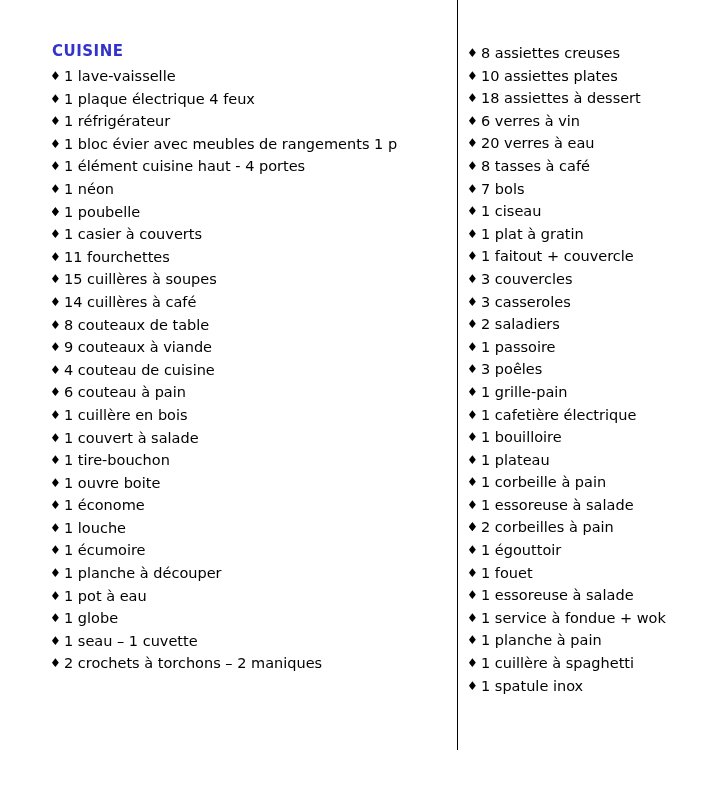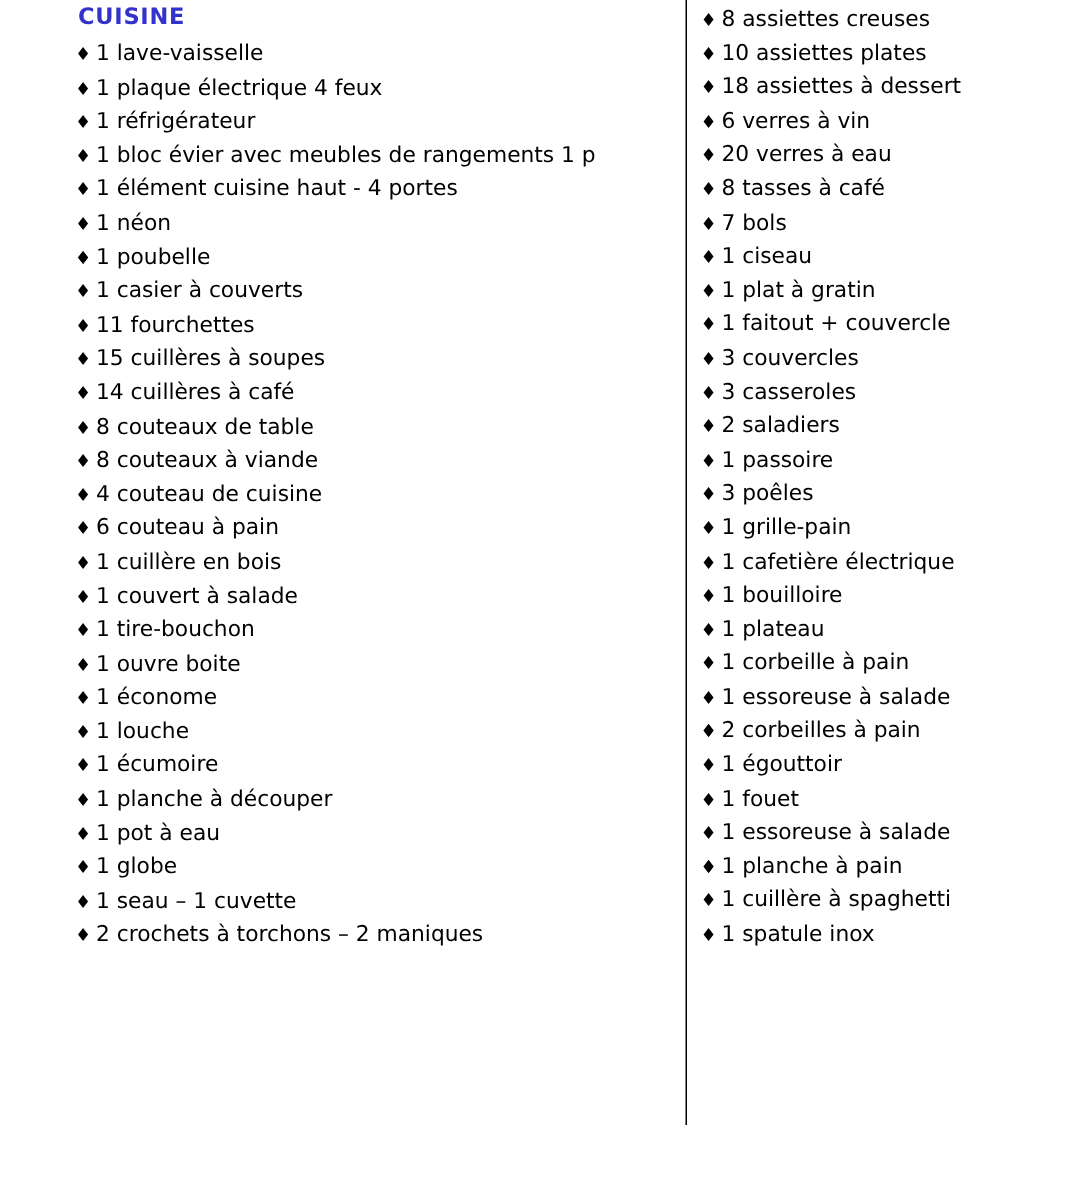--- a/index.html
+++ b/index.html
@@ -21,20 +21,21 @@
     height: 800px;
     box-sizing: border-box;
   }
   .columns {
     display: flex;
     flex-direction: row;
     align-items: flex-start;
   }
   .col {
     box-sizing: border-box;
+    margin-top: 40px;
   }
   .col-left {
     width: 455px;
     padding-left: 50px;
     padding-top: 2px;
   }
   .col-right {
     width: 256px;
     padding-left: 12px;
     padding-top: 2px;
@@ -98,21 +99,21 @@
           <li><span class="bullet">♦</span><span>1 bloc évier avec meubles de rangements 1 p</span></li>
           <li><span class="bullet">♦</span><span>1 élément cuisine haut  -  4 portes</span></li>
           <li><span class="bullet">♦</span><span>1 néon</span></li>
           <li><span class="bullet">♦</span></li>
           <li><span class="bullet">♦</span><span>1 poubelle</span></li>
           <li><span class="bullet">♦</span><span>1 casier à couverts</span></li>
           <li><span class="bullet">♦</span><span>11 fourchettes</span></li>
           <li><span class="bullet">♦</span><span>15 cuillères à soupes</span></li>
           <li><span class="bullet">♦</span><span>14 cuillères à café</span></li>
           <li><span class="bullet">♦</span><span>8 couteaux de table</span></li>
-          <li><span class="bullet">♦</span><span>8 couteaux à viande</span></li>
+          <li><span class="bullet">♦</span><span>9 couteaux à viande</span></li>
           <li><span class="bullet">♦</span><span>4 couteau de cuisine</span></li>
           <li><span class="bullet">♦</span><span>6 couteau à pain</span></li>
           <li><span class="bullet">♦</span><span>1 cuillère en bois</span></li>
           <li><span class="bullet">♦</span><span>1 couvert à salade</span></li>
           <li><span class="bullet">♦</span><span>1 tire-bouchon</span></li>
           <li><span class="bullet">♦</span><span>1 ouvre boite</span></li>
           <li><span class="bullet">♦</span><span>1 économe</span></li>
           <li><span class="bullet">♦</span><span>1 louche</span></li>
           <li><span class="bullet">♦</span><span>1 écumoire</span></li>
           <li><span class="bullet">♦</span><span>1 planche à découper</span></li>
@@ -145,21 +146,21 @@
           <li><span class="bullet">♦</span><span>1 cafetière électrique</span></li>
           <li><span class="bullet">♦</span><span>1 bouilloire</span></li>
           <li><span class="bullet">♦</span><span>1 plateau</span></li>
           <li><span class="bullet">♦</span><span>1 corbeille à pain</span></li>
           <li><span class="bullet">♦</span><span>1 essoreuse à salade</span></li>
           <li><span class="bullet">♦</span></li>
           <li><span class="bullet">♦</span><span>2 corbeilles à pain</span></li>
           <li><span class="bullet">♦</span><span>1 égouttoir</span></li>
           <li><span class="bullet">♦</span><span>1 fouet</span></li>
           <li><span class="bullet">♦</span><span>1 essoreuse à salade</span></li>
-          <li><span class="bullet">♦</span></li>
+          <li><span class="bullet">♦</span><span>1 service à fondue + wok</span></li>
           <li><span class="bullet">♦</span><span>1 planche à pain</span></li>
           <li><span class="bullet">♦</span><span>1 cuillère à spaghetti</span></li>
           <li><span class="bullet">♦</span><span>1 spatule inox</span></li>
         </ul>
     </div>
 
   </div>
 </div>
 
 </body></html>

